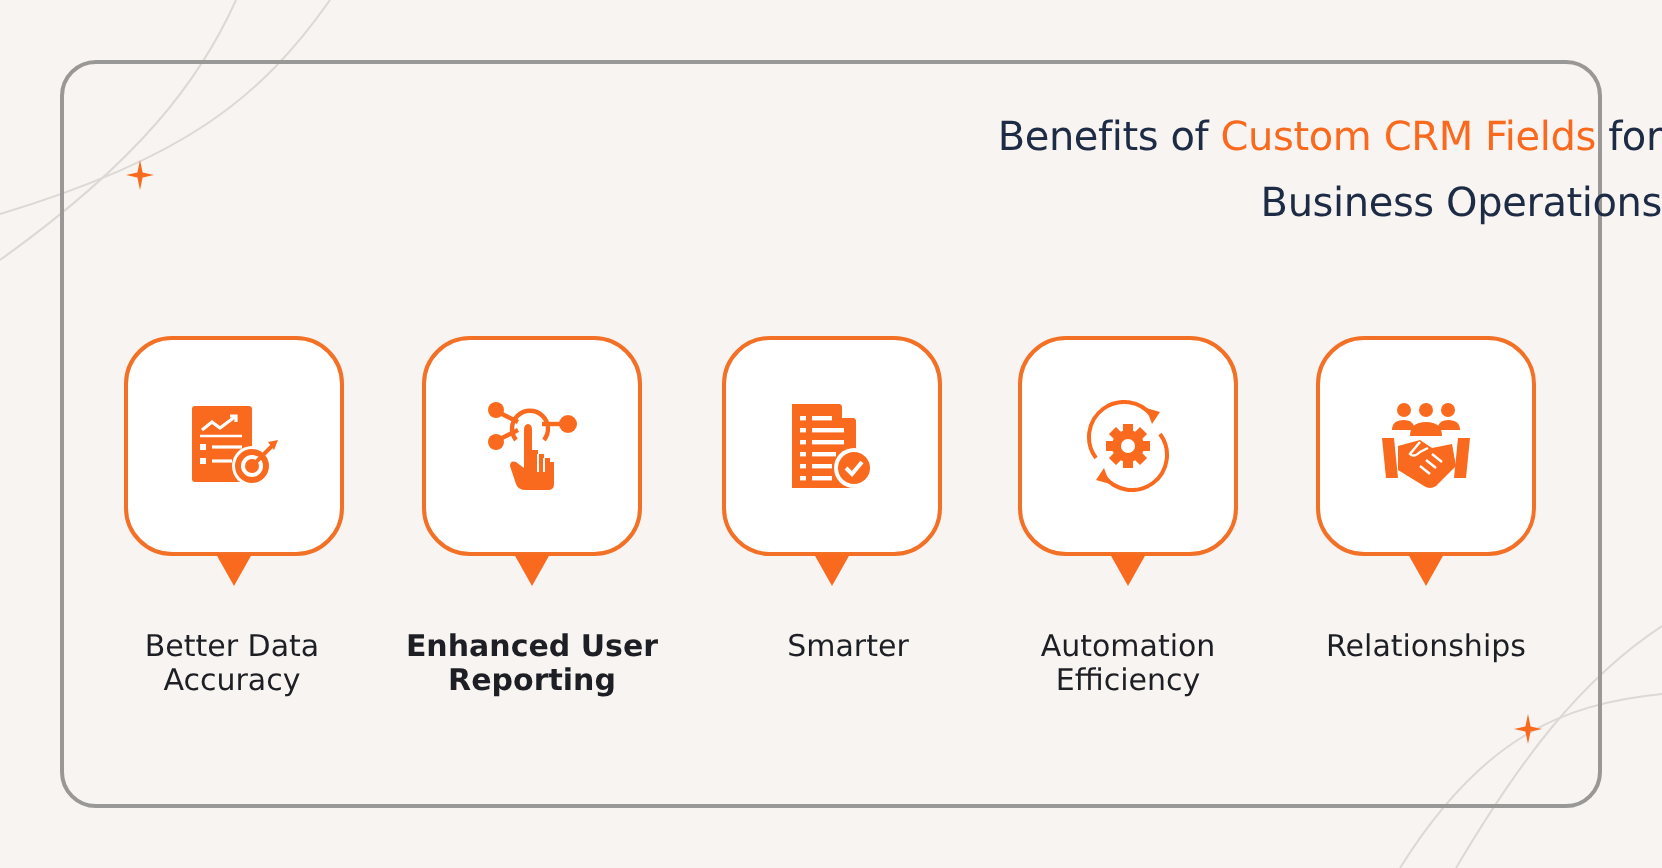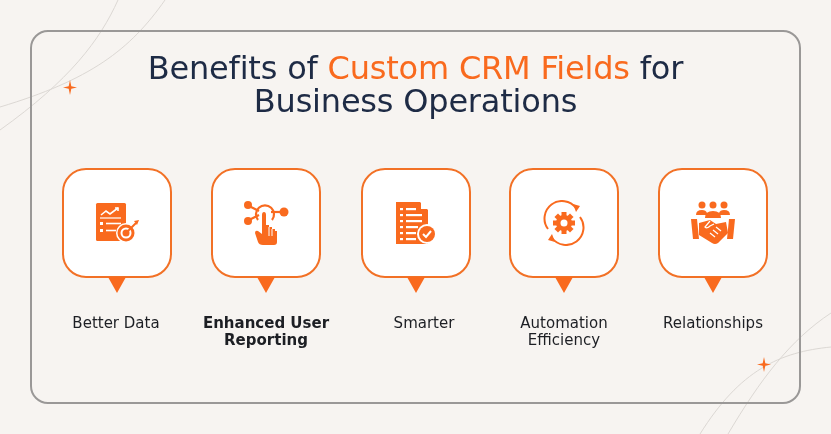--- a/index.html
+++ b/index.html
@@ -13,23 +13,23 @@
   .frame {
     position: absolute;
     left: 30px; top: 30px;
     width: 771px; height: 374px;
     border: 2px solid #9a9897;
     border-radius: 18px;
   }
   .title {
     position: absolute;
     left: 0; top: 52px; width: 831px;
-    text-align: center;
+    text-align: right;
     color: #1e2b45;
-    font-size: 32px;
+    font-size: 20px;
     line-height: 33px;
     font-weight: 500;
     letter-spacing: -0.2px;
   }
   .title .accent { color: #f96a1e; }
   .card-wrap {
     position: absolute;
     top: 168px;
     width: 110px;
   }
@@ -102,20 +102,21 @@
         <circle cx="32" cy="31" r="3.5" fill="#f96a1e"></circle>
         <line x1="32" y1="31" x2="42" y2="21" stroke="#f96a1e" stroke-width="2"></line>
         <path d="M40 19 L45 18 L43 23 Z" fill="#f96a1e"></path>
       </svg>
     </span>
   </div>
   <div class="pointer"></div>
 </div>
 <div class="label" style="left:41px;">
   <div>Better Data</div>
+  <div>Accuracy</div>
 </div>
 
 <div class="card-wrap" style="left:211px;">
   <div class="card">
     <span class="icon">
       <svg width="46" height="46" viewBox="0 0 46 46">
         <g stroke="#f96a1e" stroke-width="2.2" fill="none">
           <line x1="6" y1="6" x2="16" y2="11"></line>
           <line x1="6" y1="20" x2="16" y2="15"></line>
           <line x1="28" y1="12" x2="40" y2="12"></line>

